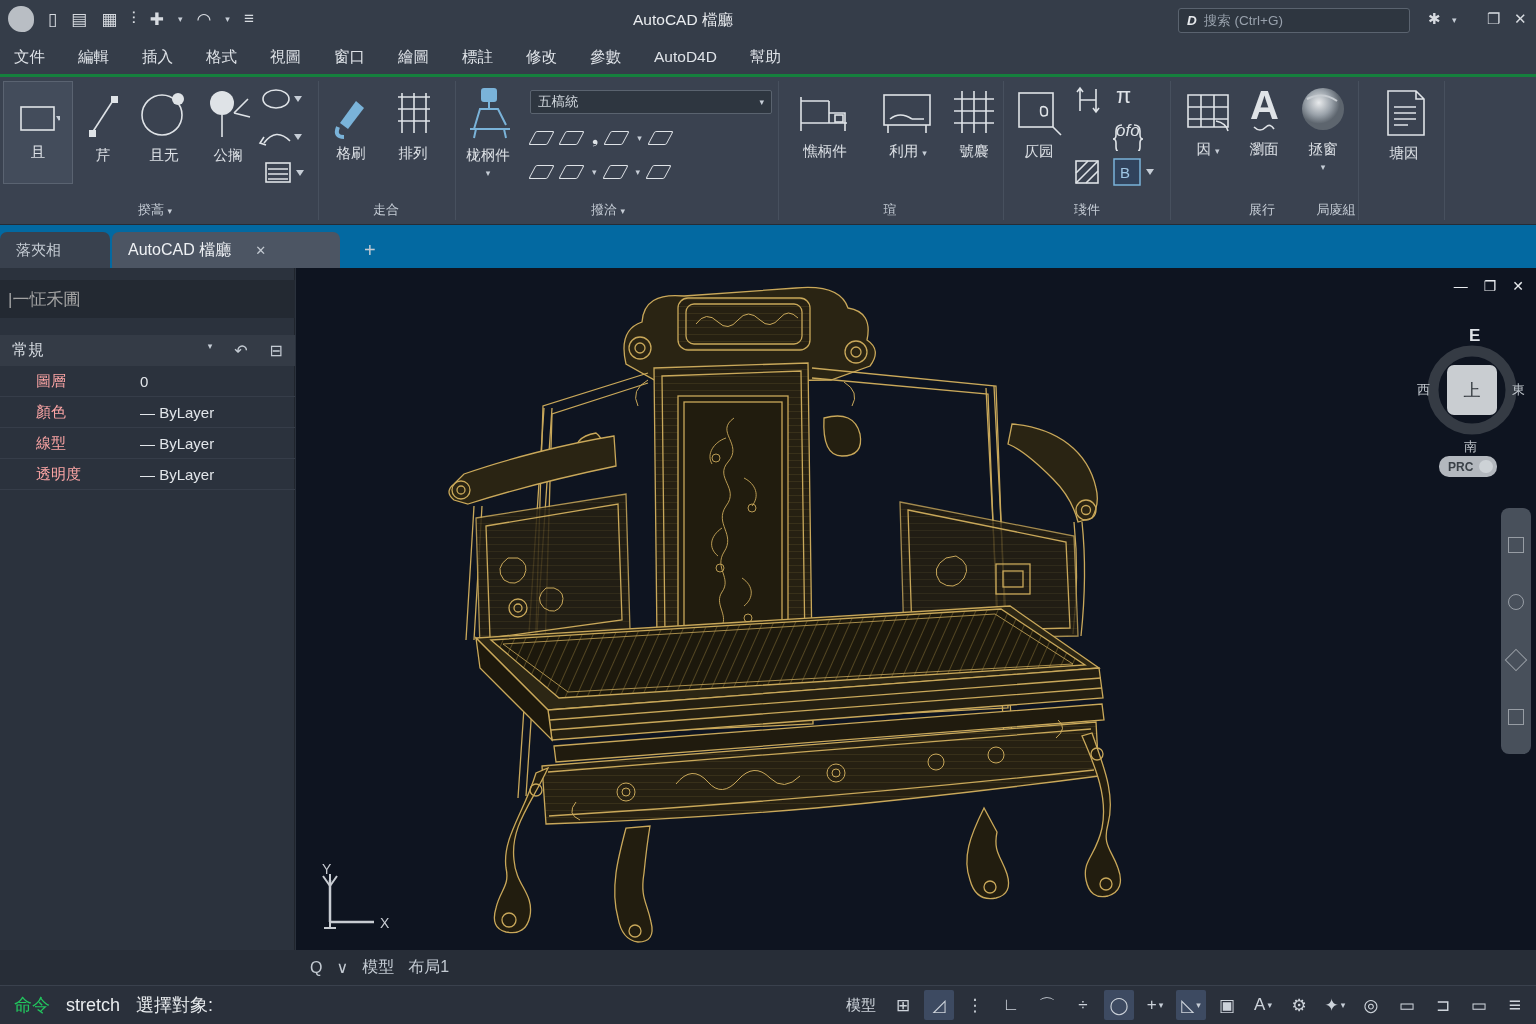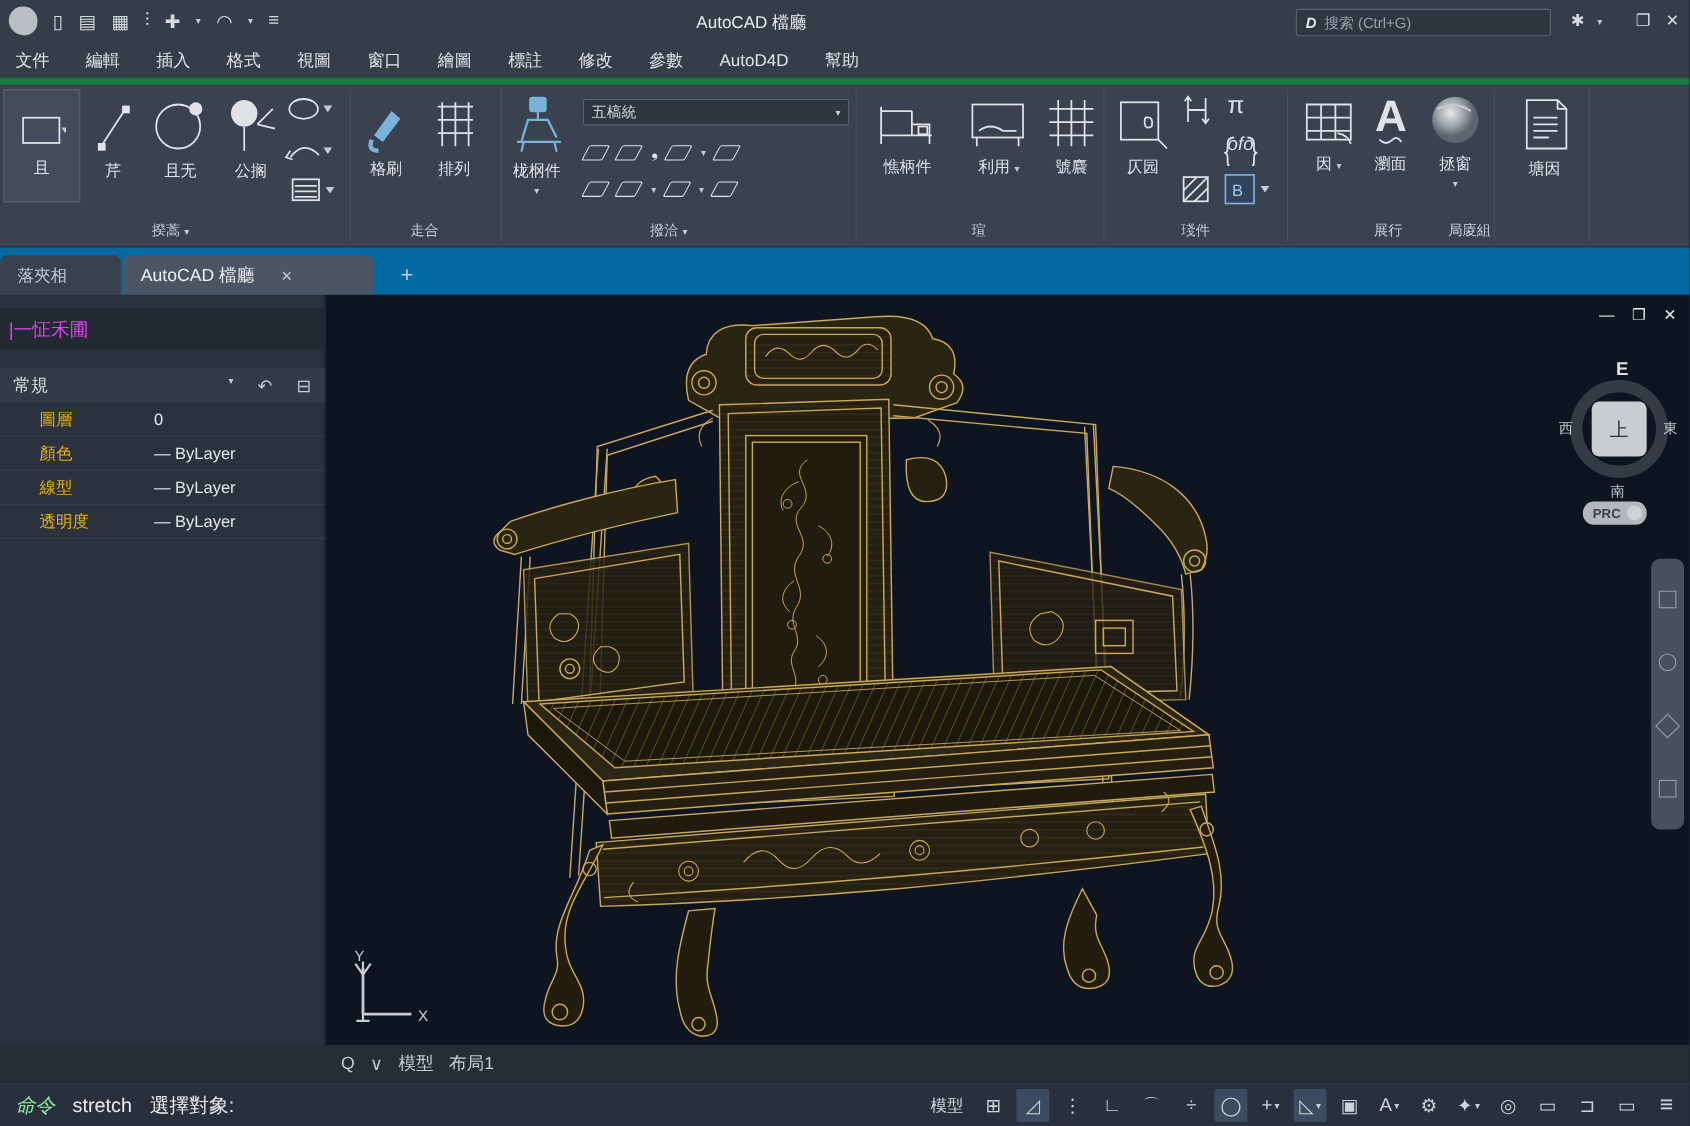--- a/index.html
+++ b/index.html
@@ -7,40 +7,40 @@
   #app{position:relative;width:1536px;height:1024px;overflow:hidden;background:#2a313c;}
   .abs{position:absolute;}
   
   #titlebar{left:0;top:0;width:1536px;height:40px;background:#353d49;}
   .qat{display:flex;align-items:center;gap:14px;color:#d7dbe0;font-size:17px;}
   .applogo{width:26px;height:26px;border-radius:50% 50% 46% 54%;background:#b9bec4;}
   #wintitle{color:#e9ecef;font-size:15.5px;}
   #searchbox{width:232px;height:25px;background:#2e3640;border:1px solid #5a636f;border-radius:3px;color:#98a1ac;font-size:13.5px;display:flex;align-items:center;padding:0 8px;gap:7px;}
   .tbbtn{color:#d7dbe0;font-size:15px;}
   
-  #menubar{left:0;top:40px;width:1536px;height:37px;background:#353d49;display:flex;align-items:center;padding-left:14px;gap:33px;border-bottom:6px solid #15803d;}
+  #menubar{left:0;top:40px;width:1536px;height:37px;background:#353d49;display:flex;align-items:center;padding-left:14px;gap:33px;border-bottom:3px solid #15803d;}
   .menuitem{color:#dfe3e8;font-size:15.5px;white-space:nowrap;}
   
   #ribbon{left:0;top:77px;width:1536px;height:148px;background:#3a4250;border-bottom:1px solid #262c35;}
   .pdiv{position:absolute;top:4px;bottom:4px;width:1px;background:#47505e;}
   .plabel{position:absolute;bottom:5px;color:#c6cdd6;font-size:13px;white-space:nowrap;transform:translateX(-50%);}
   .rtool{position:absolute;display:flex;flex-direction:column;align-items:center;gap:3px;color:#dde1e6;font-size:14.5px;white-space:nowrap;}
   .ric{stroke:#dfe3e7;fill:none;stroke-width:1.6;}
   .caret{color:#c6cdd6;font-size:9px;}
   .bigbtn{position:absolute;left:3px;top:4px;width:70px;height:103px;background:#434c5b;border:1px solid #5a6371;display:flex;flex-direction:column;align-items:center;justify-content:center;gap:8px;color:#dde1e6;font-size:14.5px;}
   .combo{position:absolute;left:530px;top:13px;width:242px;height:24px;background:#2e3640;border:1px solid #5a636f;border-radius:2px;color:#cfd5db;font-size:13.5px;display:flex;align-items:center;justify-content:space-between;padding:0 7px;gap:25px;}
   .ltool{display:inline-block;width:19px;height:14px;border:1.4px solid #dfe3e7;transform:skewX(-28deg);border-radius:2px;margin-right:2px;}
   .lrow{position:absolute;display:flex;align-items:center;gap:9px;}
   
   #tabbar{left:0;top:225px;width:1536px;height:43px;background:#0369a1;}
   .ftab{position:absolute;top:7px;height:36px;display:flex;align-items:center;padding:0 16px;color:#c3cad2;font-size:15px;border-radius:7px 7px 0 0;gap:24px;}
   
   #palette{left:0;top:268px;width:295px;height:682px;background:#2b323d;border-right:1px solid #20252d;}
   .prow{display:flex;height:31px;align-items:center;border-bottom:1px solid #363d49;}
-  .plab{width:140px;padding-left:36px;color:#eab308;font-size:15px;}
+  .plab{width:140px;padding-left:36px;color:#fca5a5;font-size:15px;}
   .pval{color:#e2e6ea;font-size:15px;}
   
   #viewport{left:296px;top:268px;width:1240px;height:682px;background:#0e1420;overflow:hidden;}
   
   #laystrip{left:0;top:950px;width:1536px;height:35px;background:#272d37;color:#c3cad2;}
   #cmdbar{left:0;top:985px;width:1536px;height:39px;background:#2a303b;border-top:1px solid #3a414d;display:flex;align-items:center;padding-left:14px;}
   #cmdbar .cmdtxt{font-size:18px;color:#e8ebee;display:flex;gap:16px;align-items:center;}
   #statusbar{position:absolute;right:6px;top:987px;height:36px;display:flex;align-items:center;gap:6px;color:#cdd3da;}
   .sic{min-width:30px;height:30px;display:flex;align-items:center;justify-content:center;font-size:17px;border-radius:2px;gap:2px;}
   .sic.hl{background:#3d4a61;}
@@ -306,21 +306,21 @@
     <div class="ftab" style="left:112px;width:228px;background:#4c5563;color:#eef1f4;font-size:16px;">
       <span>AutoCAD 檔廳</span>
       <span style="font-size:13px;color:#c3cad2;">✕</span>
     </div>
     <div class="ftab" style="left:348px;width:30px;font-size:20px;">
       <span>+</span>
     </div>
   </div>
 
   <div class="abs" id="palette">
-    <div class="abs" style="left:0;top:12px;width:295px;height:38px;background:#232932;display:flex;align-items:center;padding-left:8px;color:#d946ef;font-size:17px;">
+    <div class="abs" style="left:0;top:12px;width:295px;height:38px;background:#232932;display:flex;align-items:center;padding-left:8px;color:#a3a3a3;font-size:17px;">
       <span>|一怔禾圃</span>
     </div>
     <div class="abs" style="left:0;top:67px;width:295px;height:31px;background:#343b46;display:flex;align-items:center;padding:0 12px;color:#d6dbe1;font-size:16px;">
       <span>常規</span>
       <span style="margin-left:auto;display:flex;gap:22px;color:#c3cad2;font-size:13px;">
         <span class="caret">▾</span>
         <span style="font-size:16px;">↶</span>
         <span style="font-size:16px;">⊟</span>
       </span>
     </div>
@@ -500,21 +500,21 @@
     <div class="abs" style="left:310px;top:7px;display:flex;gap:14px;font-size:16px;align-items:center;">
       <span>Q</span>
       <span>∨</span>
       <span>模型</span>
       <span>布局1</span>
     </div>
   </div>
 
   <div class="abs" id="cmdbar">
     <div class="cmdtxt">
-      <span style="color:#86efac;font-style:italic;">命令</span>
+      <span style="color:#22c55e;">命令</span>
       <span>stretch</span>
       <span>選擇對象:</span>
     </div>
   </div>
 
   <div id="statusbar">
     <span style="font-size:15px;margin-right:6px;">模型</span>
     <span class="sic">
         <span>⊞</span>
       </span>

